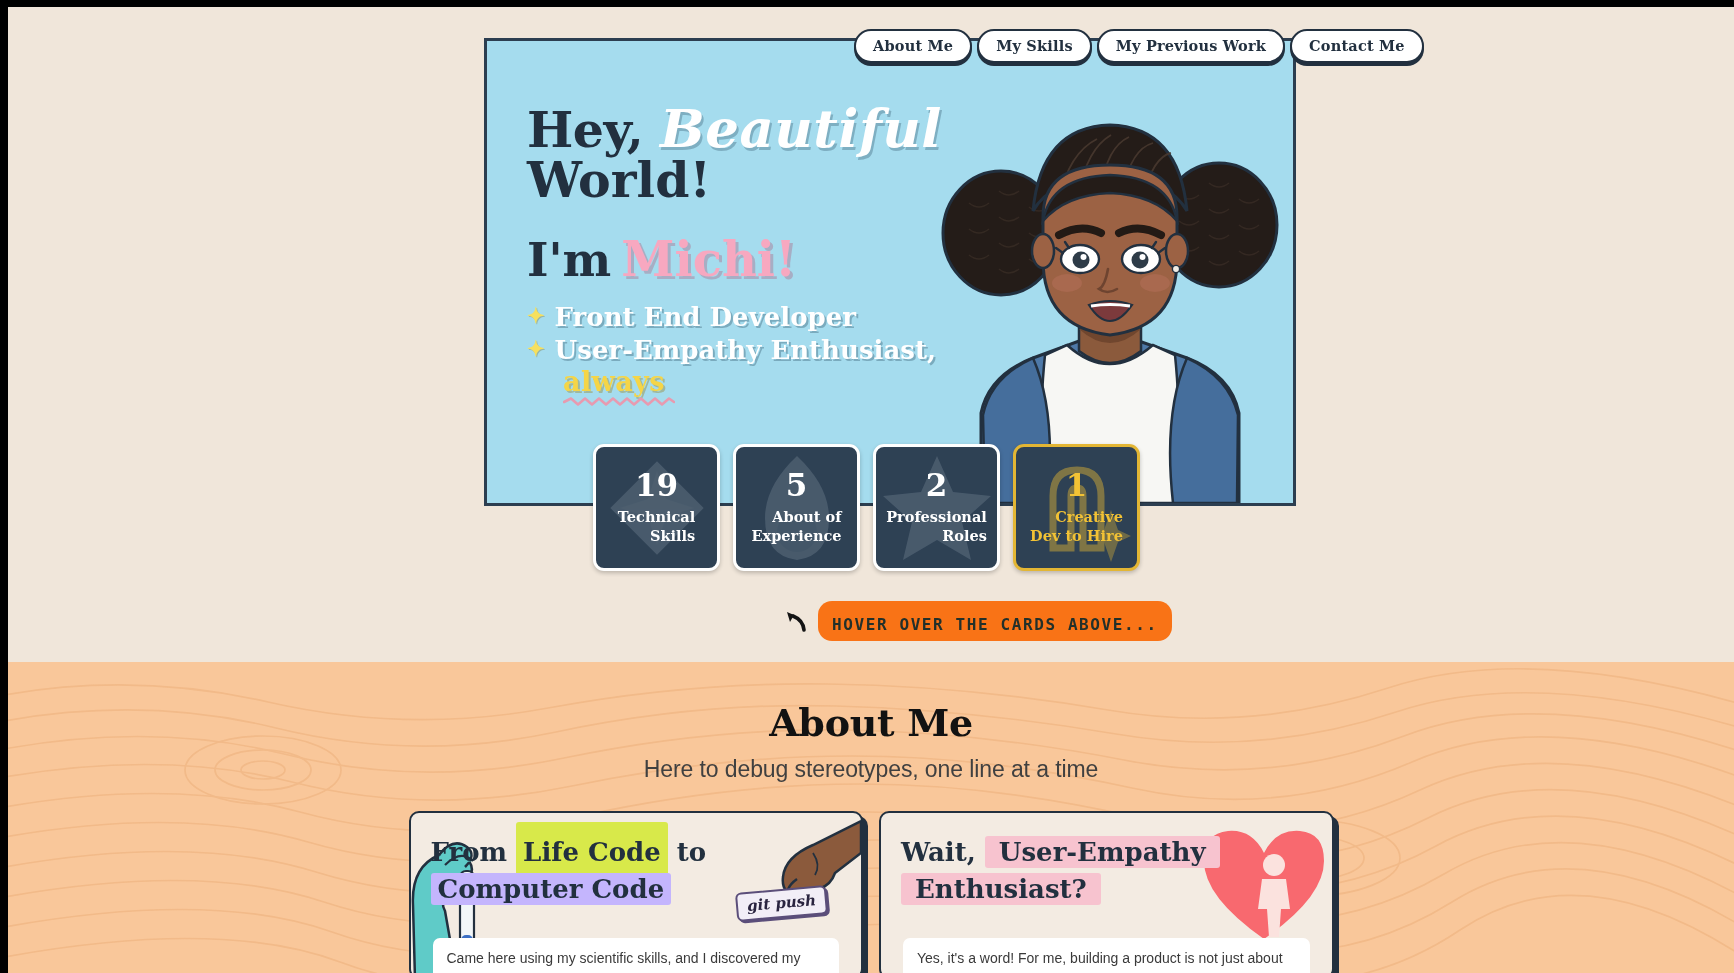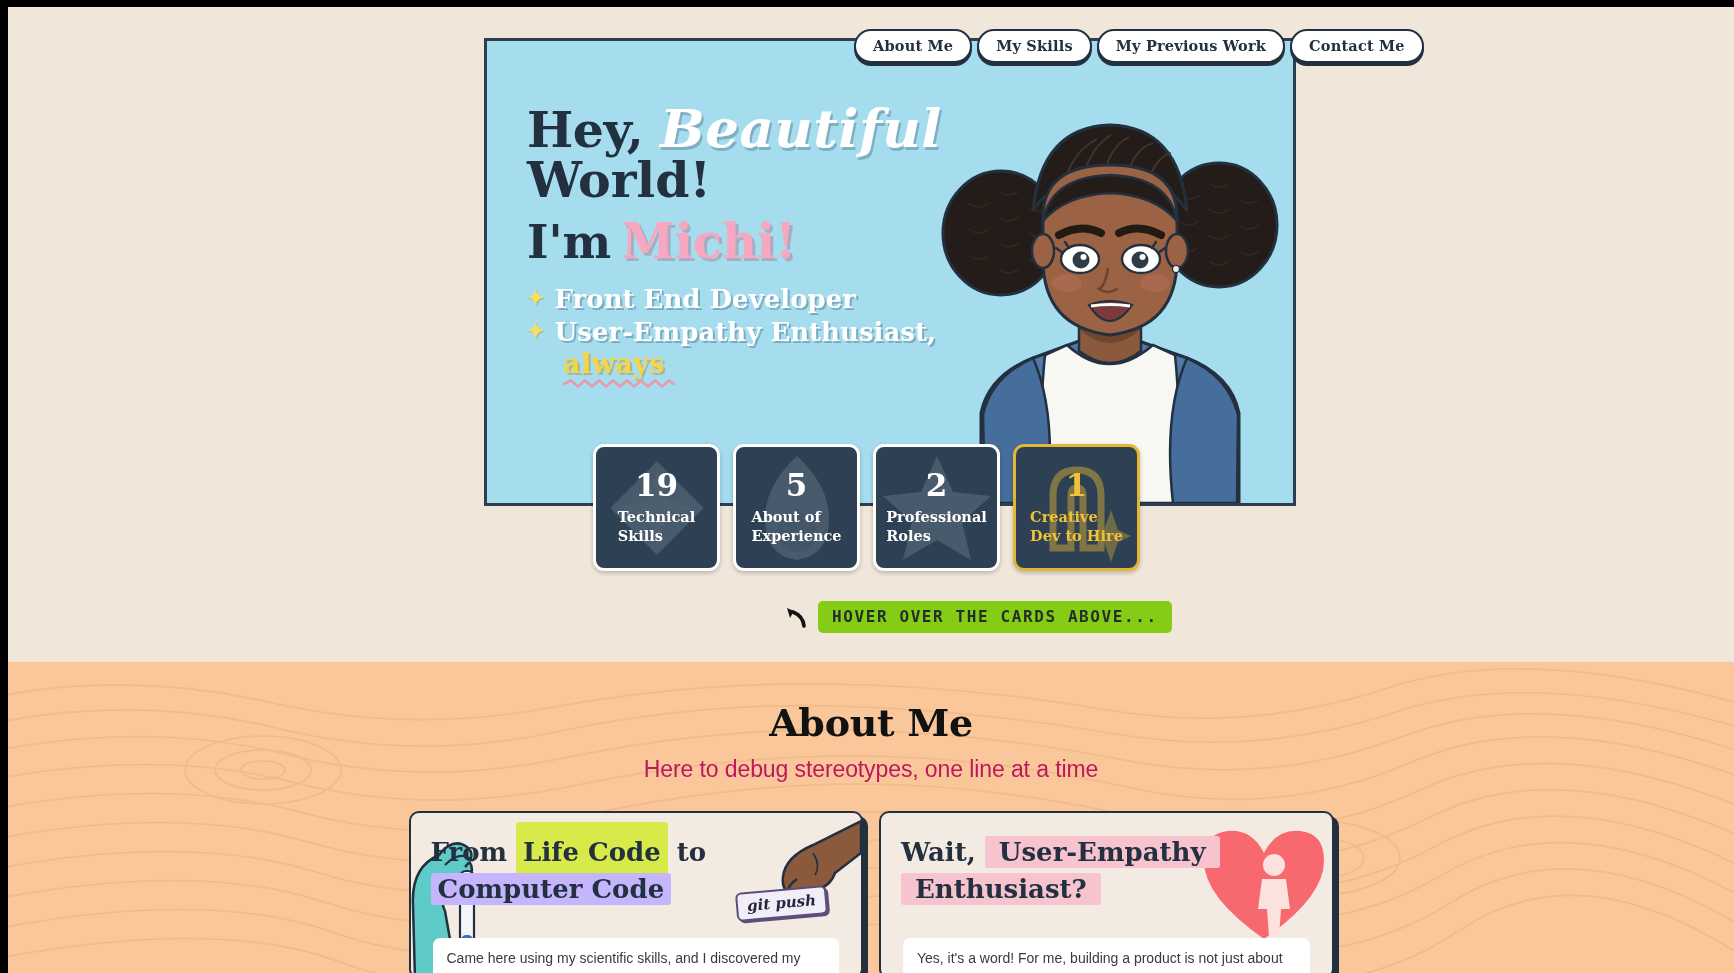--- a/index.html
+++ b/index.html
@@ -118,21 +118,21 @@
   }
   .h-line2 {
     font-family: "DejaVu Serif", serif;
     font-weight: bold;
     font-size: 49px;
     color: #22303F;
     line-height: 1.1;
     margin-top: -3px;
   }
   .h-name-row {
-    margin-top: 8px;
+    margin-top: 26px;
     font-family: "DejaVu Serif", serif;
     font-weight: bold;
     font-size: 46px;
     color: #22303F;
     line-height: 1.05;
     white-space: nowrap;
   }
   .h-name {
     color: #F7A8C0;
     text-shadow: 3px 3px 0 rgba(170,100,130,.38);
@@ -238,41 +238,41 @@
     margin-bottom: 6px;
   }
   .stat-card.highlight .stat-num { color: #F2C235; }
   .stat-label {
     position: relative;
     z-index: 2;
     font-family: "DejaVu Serif", serif;
     font-weight: bold;
     font-size: 14.5px;
     color: #FFFFFF;
-    text-align: left;
+    text-align: right;
     line-height: 1.32;
     padding: 0 6px;
   }
   .stat-card.highlight .stat-label { color: #F2C235; }
 
   
   .hint-row {
     position: absolute;
     left: 775px;
     top: 594px;
     display: flex;
     align-items: center;
     gap: 9px;
     z-index: 30;
   }
   .hint-arrow { width: 26px; height: 26px; flex: none; }
   .hint-pill {
-    background: #84cc16;
-    border-radius: 5px;
-    padding: 6px 14px 7px 14px;
+    background: #f97316;
+    border-radius: 14px;
+    padding: 14px 14px 7px 14px;
     font-family: "DejaVu Sans Mono", monospace;
     font-size: 16px;
     font-weight: bold;
     color: #23302A;
     letter-spacing: 1.6px;
     white-space: nowrap;
   }
 
   
   .about-band {
@@ -297,21 +297,21 @@
     font-family: "DejaVu Serif", serif;
     font-weight: bold;
     font-size: 38px;
     color: #121212;
     letter-spacing: -.3px;
   }
   .about-sub {
     margin-top: 11px;
     font-family: "Liberation Sans", sans-serif;
     font-size: 23px;
-    color: #be185d;
+    color: #404040;
     letter-spacing: -.1px;
   }
 
   
   .cards {
     position: relative;
     z-index: 3;
     margin: 28px auto 0 auto;
     width: 925px;
     display: flex;

